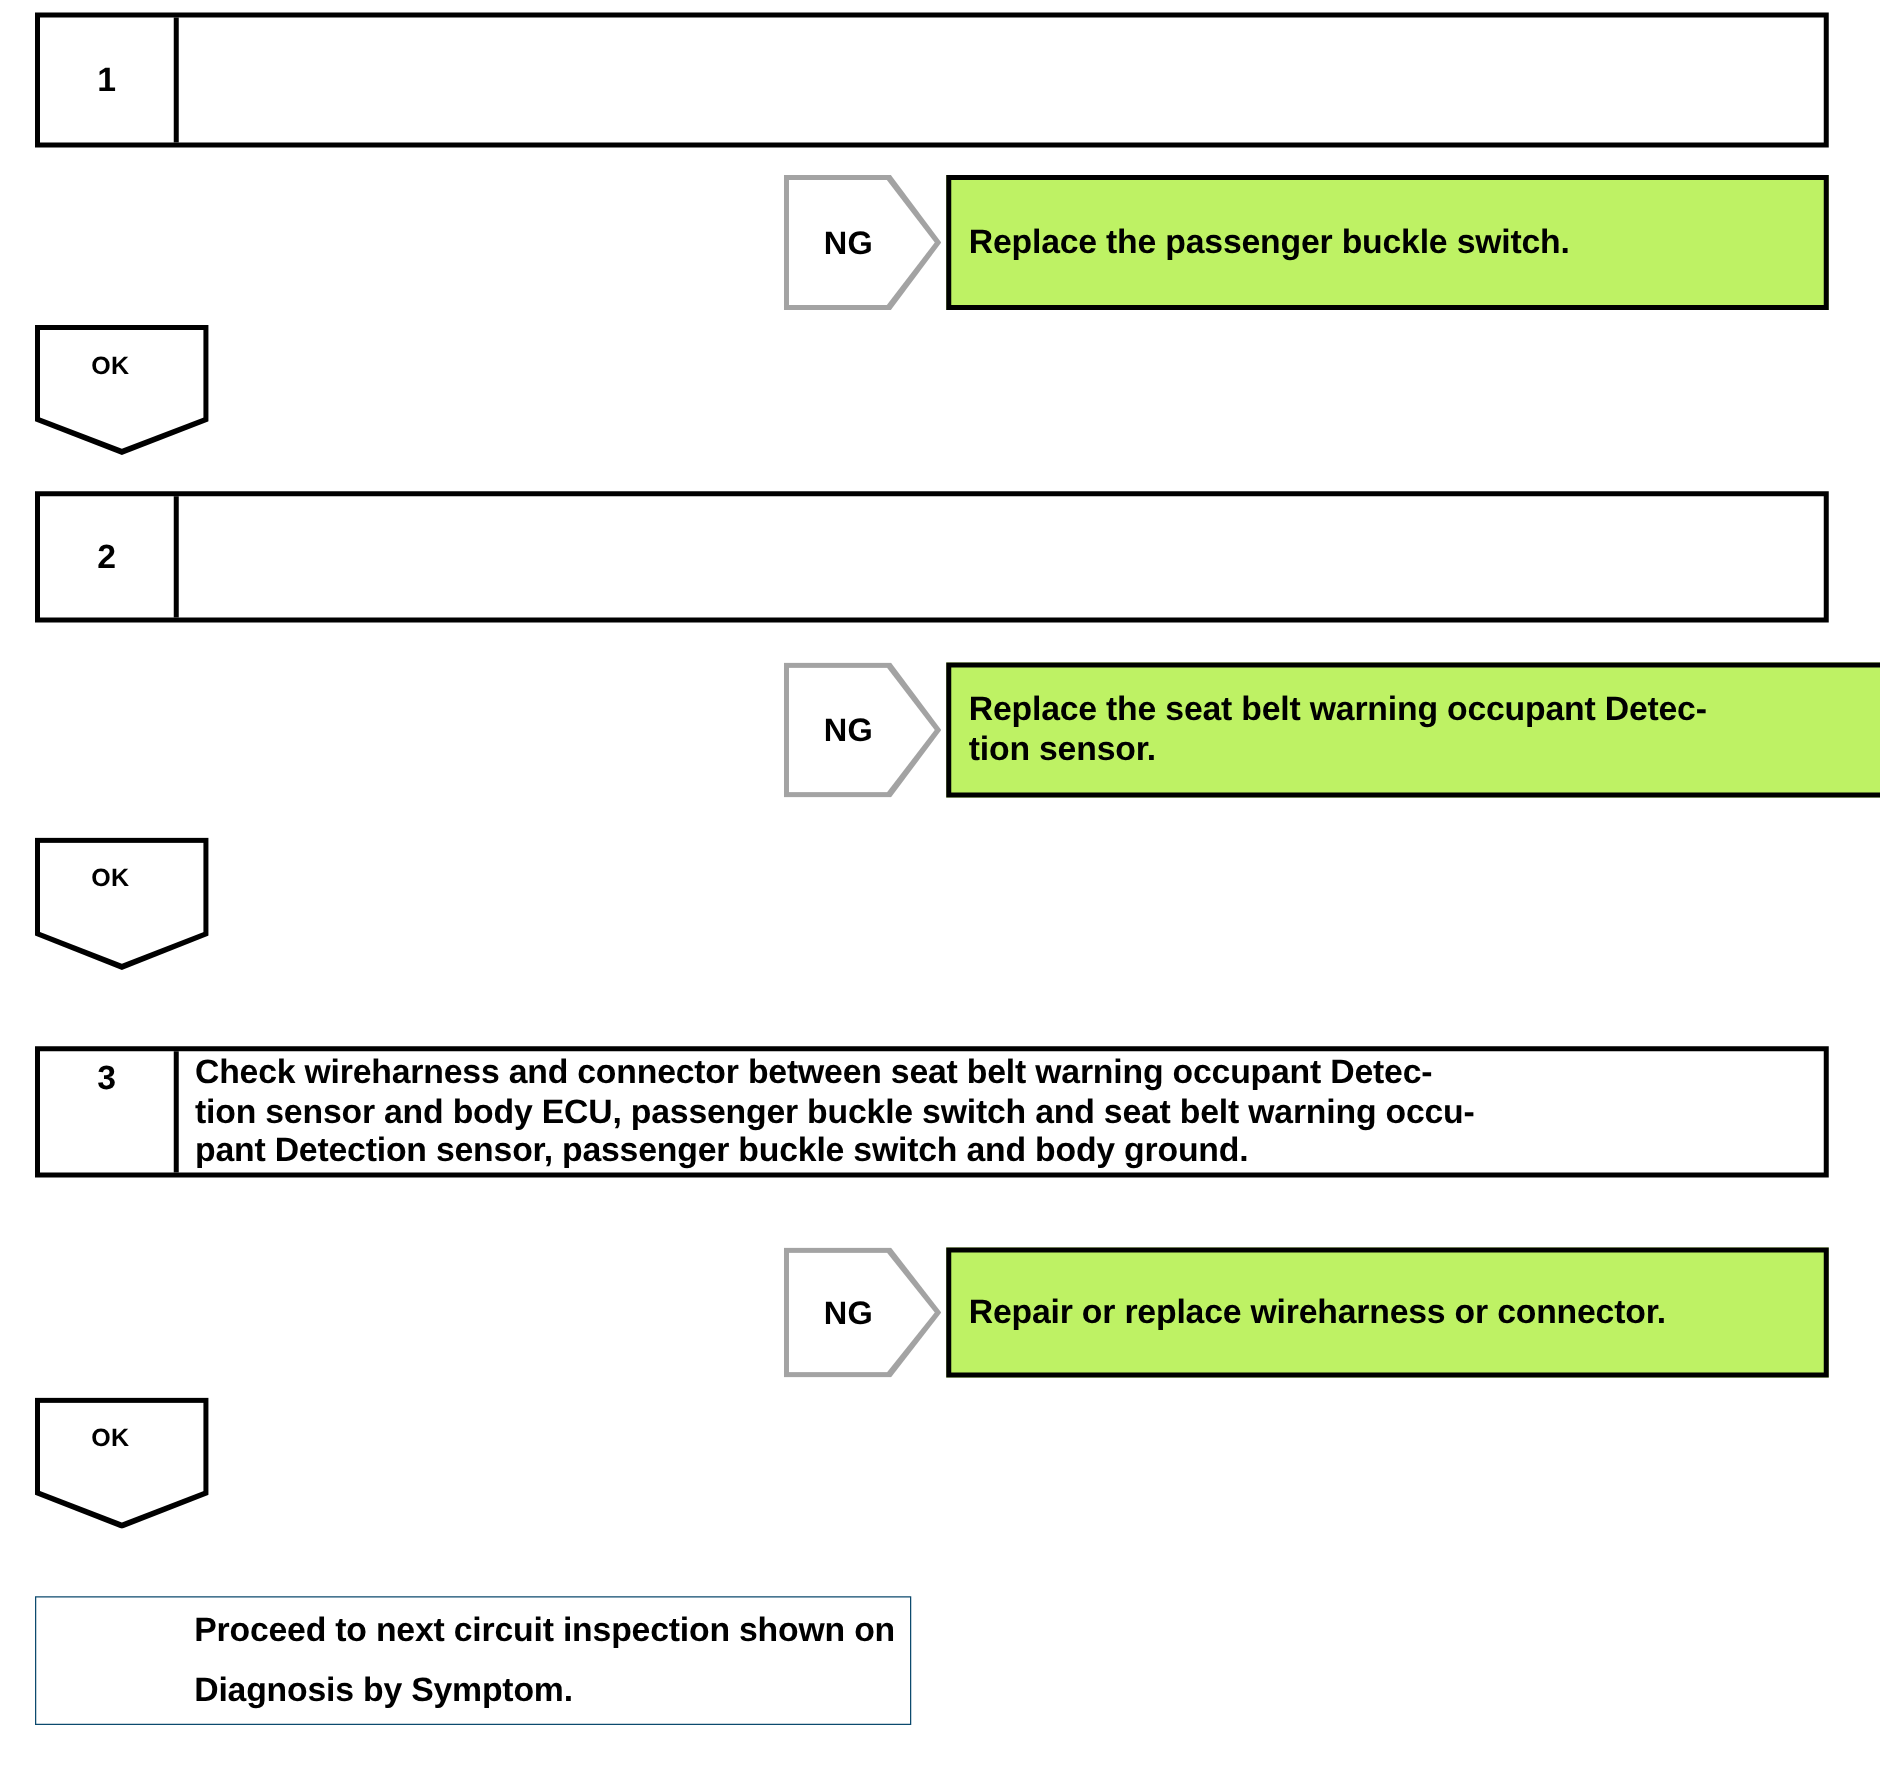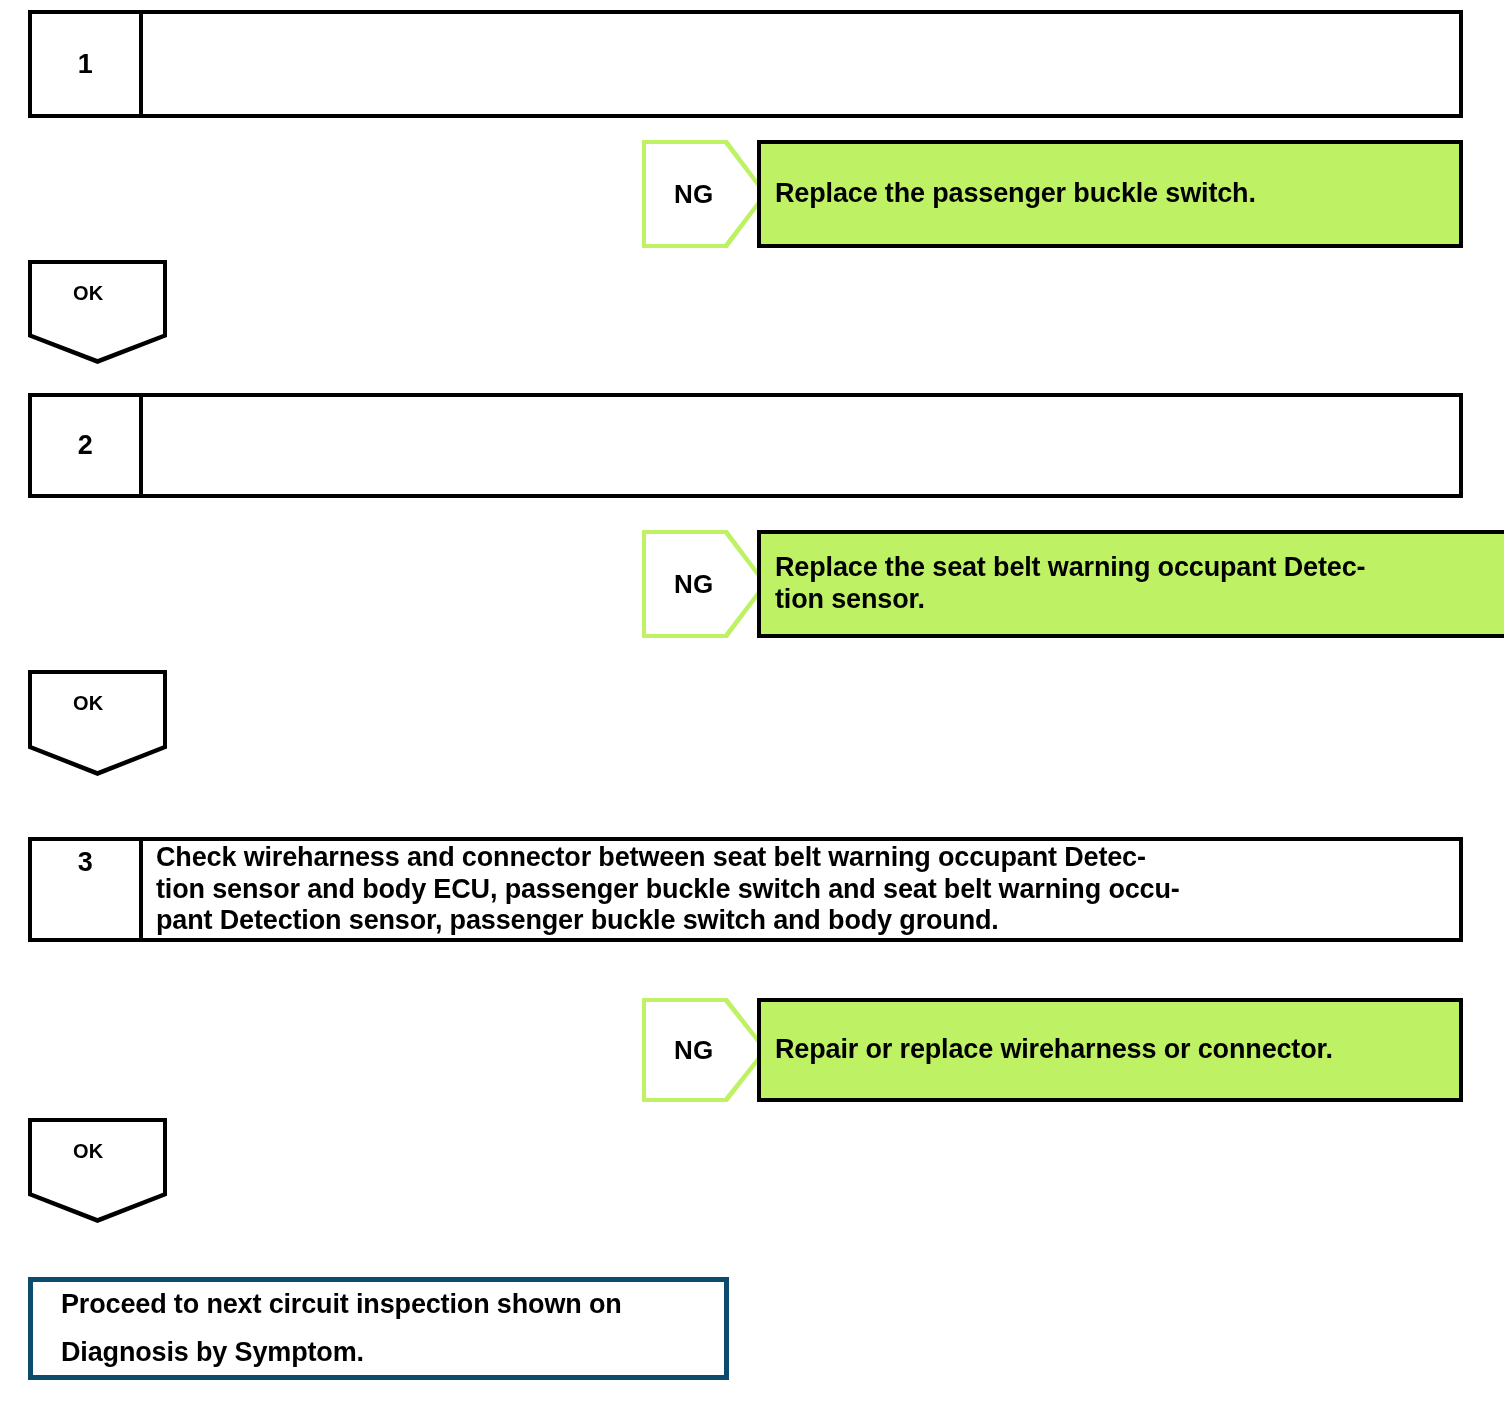--- a/index.html
+++ b/index.html
@@ -50,25 +50,25 @@
     font-weight: bold;
     line-height: 1.18;
     letter-spacing: -0.15px;
     white-space: pre-line;
   }
 
   
   .ng-group { position: absolute; }
   .ng-tag {
     position: absolute;
-    left: 15px;
+    left: 0;
     top: 0;
     width: 126px;
     height: 100%;
-    background: #bef264;
+    background: #a3a3a3;
     -webkit-clip-path: polygon(0 0, 68% 0, 100% 50%, 68% 100%, 0 100%);
     clip-path: polygon(0 0, 68% 0, 100% 50%, 68% 100%, 0 100%);
   }
   .ng-tag-inner {
     position: absolute;
     left: 4px;
     top: 4px;
     right: 4px;
     bottom: 4px;
     background: #fff;
@@ -128,26 +128,27 @@
     top: 24px;
     font-size: 20px;
     font-weight: bold;
     letter-spacing: 0.3px;
   }
 
   
   .final-box {
     position: absolute;
     box-sizing: border-box;
-    border: 5px solid #0c4a6e;
+    border: 1px solid #0c4a6e;
     background: #fff;
     display: flex;
     align-items: center;
     padding-left: 28px;
     padding-right: 12px;
+    justify-content: flex-end;
   }
   .final-text {
     font-size: 27px;
     font-weight: bold;
     line-height: 1.75;
     letter-spacing: -0.15px;
     white-space: pre-line;
   }
 </style>
 </head>

